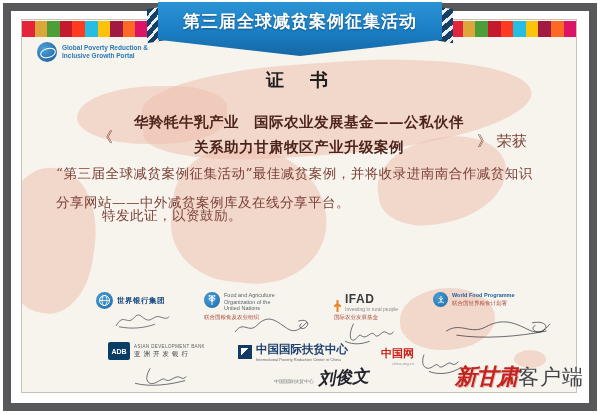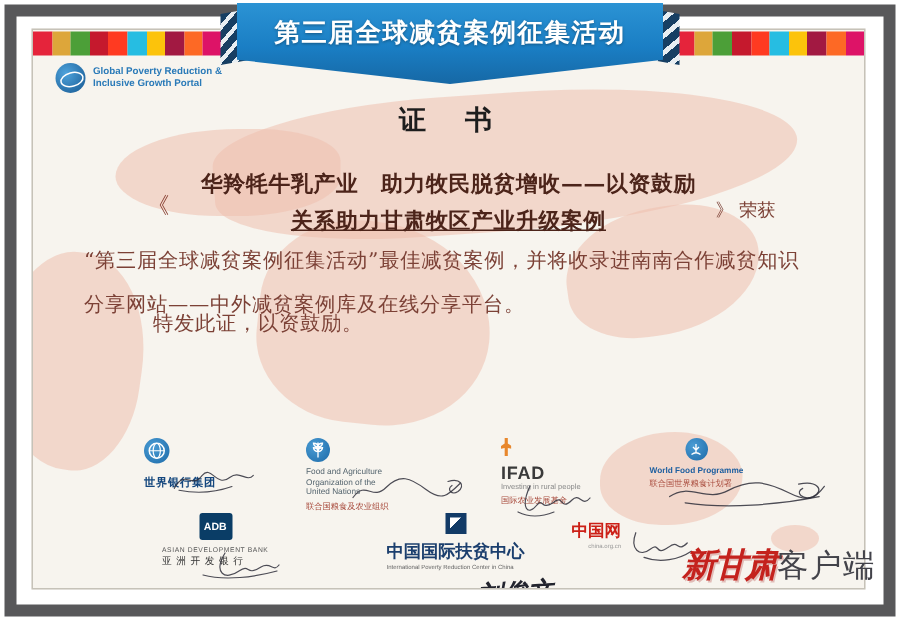--- a/index.html
+++ b/index.html
@@ -40,29 +40,29 @@
         background:radial-gradient(circle at 35% 35%,#4ea3dc,#15568f);position:relative;}
   .portal .globe::after{content:"";position:absolute;left:3px;top:6px;width:14px;height:8px;
         border:1.5px solid #fff;border-radius:50%;transform:rotate(-15deg);}
   .portal .ptxt{font-size:6.5px;line-height:8px;color:#2a7ab8;font-weight:bold;}
   
   .cert-title{position:absolute;left:0;top:48px;width:100%;text-align:center;z-index:2;
         font-size:18px;font-weight:bold;color:#1d1d1d;letter-spacing:4px;
         font-family:"DejaVu Serif",serif;}
   .case{position:absolute;width:100%;text-align:center;z-index:2;color:#4c241a;
         font-size:14.5px;font-weight:bold;font-family:"DejaVu Serif",serif;letter-spacing:.5px;}
-  .case1{top:93px;} .case2{top:118px;text-decoration:underline;}
+  .case1{top:93px;} .case2{top:118px;}
   .quote{position:absolute;z-index:2;color:#8a4134;font-size:15px;font-family:"DejaVu Serif",serif;}
-  .qo{left:76px;top:108px;} .qc{left:455px;top:112px;color:var(--ink);font-size:12px;}
+  .qo{left:76px;top:108px;} .qc{left:455px;top:112px;color:var(--ink);font-size:15px;}
   .body-line{position:absolute;z-index:2;color:var(--ink);font-size:13.5px;
         font-family:"DejaVu Serif",serif;letter-spacing:.5px;}
   .bl1{left:34px;top:145px;width:500px;} .bl2{left:34px;top:174px;} .bl3{left:80px;top:187px;}
   
   .org{position:absolute;z-index:2;}
-  .orgrow{display:flex;align-items:flex-start;gap:4px;flex-direction:column;}
+  .orgrow{display:flex;align-items:flex-start;gap:4px;}
   .circle-ico{border-radius:50%;background:radial-gradient(circle at 35% 35%,#4a9cd4,#1d6aa8);
         color:#fff;display:flex;align-items:center;justify-content:center;flex:0 0 auto;}
   .sig{position:absolute;z-index:3;}
   .sig path{fill:none;stroke:#2e2e3a;stroke-width:1.2;stroke-linecap:round;opacity:.85;}
   .wb-label{font-size:7.5px;font-weight:bold;color:#15477e;letter-spacing:.5px;margin-top:4px;}
   .fao-en{font-size:5.5px;line-height:6.5px;color:#55656f;}
   .small-cn{font-size:5.5px;color:#a84a3c;margin-top:2px;white-space:nowrap;}
   .ifad-name{font-size:12px;font-weight:800;color:#3a3a3a;letter-spacing:.5px;}
   .ifad-tag{font-size:5px;color:#8a8a8a;}
   .ifad-person{width:7px;height:12px;background:#e8872c;clip-path:polygon(35% 0,65% 0,65% 30%,100% 45%,100% 60%,65% 55%,65% 100%,35% 100%,35% 55%,0 60%,0 45%,35% 30%);}
@@ -152,21 +152,21 @@
     <div class="portal">
       <div class="globe"></div>
       <div class="ptxt">
         <div>Global Poverty Reduction &amp;</div>
         <div>Inclusive Growth Portal</div>
       </div>
     </div>
 
     <div class="cert-title">证　书</div>
 
-    <div class="case case1">华羚牦牛乳产业　助力牧民脱贫增收——以资鼓励</div>
+    <div class="case case1">华羚牦牛乳产业　国际农业发展基金——公私伙伴</div>
     <div class="case case2">关系助力甘肃牧区产业升级案例</div>
     <div class="quote qo">《</div>
     <div class="quote qc">》 荣获</div>
 
     <div class="body-line bl1">“第三届全球减贫案例征集活动”最佳减贫案例，并将收录进南南合作减贫知识</div>
     <div class="body-line bl2">分享网站——中外减贫案例库及在线分享平台。</div>
     <div class="body-line bl3">特发此证，以资鼓励。</div>
 
     <div class="org" style="left:74px;top:272px;">
       <div class="orgrow">
@@ -199,21 +199,21 @@
         </div>
       </div>
       <div class="small-cn">联合国粮食及农业组织</div>
       <svg class="sig" style="left:28px;top:24px;" width="80" height="22" viewBox="0 0 120 30">
         <path d="M5 22 C18 4 24 26 38 12 S62 2 78 14 S100 20 112 8"></path>
         <path d="M100 6 C112 2 118 10 110 16 C104 20 98 14 104 10"></path>
       </svg>
     </div>
 
     <div class="org" style="left:312px;top:272px;">
-      <div class="orgrow" style="align-items:flex-start;">
+      <div class="orgrow" style="align-items:flex-end;">
         <div class="ifad-person"></div>
         <div>
           <div class="ifad-name">IFAD</div>
           <div class="ifad-tag">Investing in rural people</div>
         </div>
       </div>
       <div class="small-cn">国际农业发展基金</div>
       <svg class="sig" style="left:6px;top:26px;" width="60" height="28" viewBox="0 0 90 40">
         <path d="M20 8 C10 30 18 38 26 28 C34 18 30 34 44 24 C54 16 50 34 62 22 C70 14 72 30 80 20"></path>
         <path d="M8 34 C20 40 34 38 44 34"></path>

